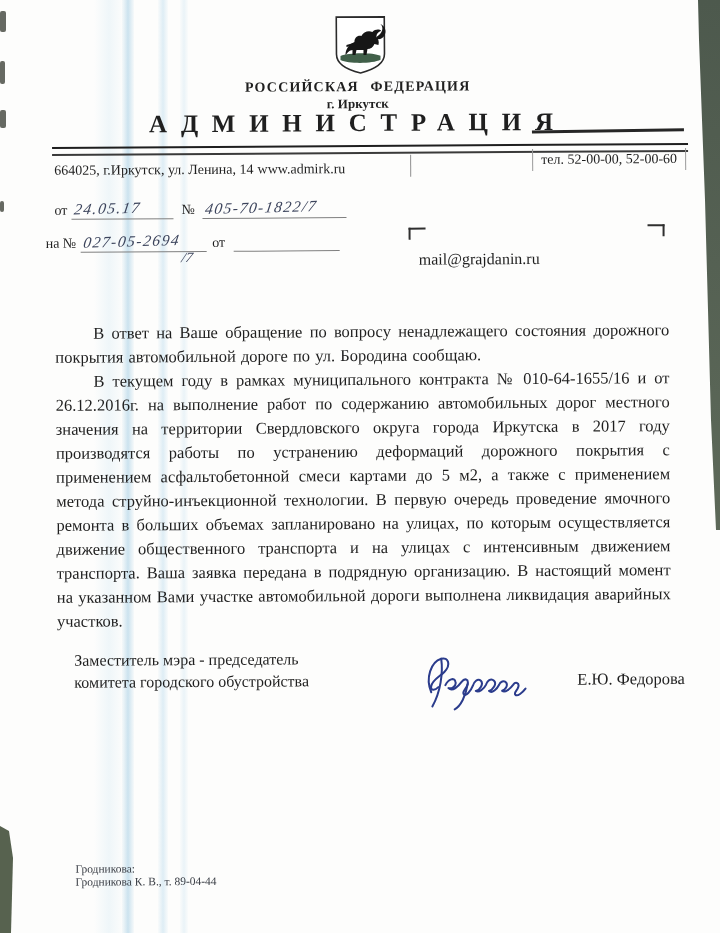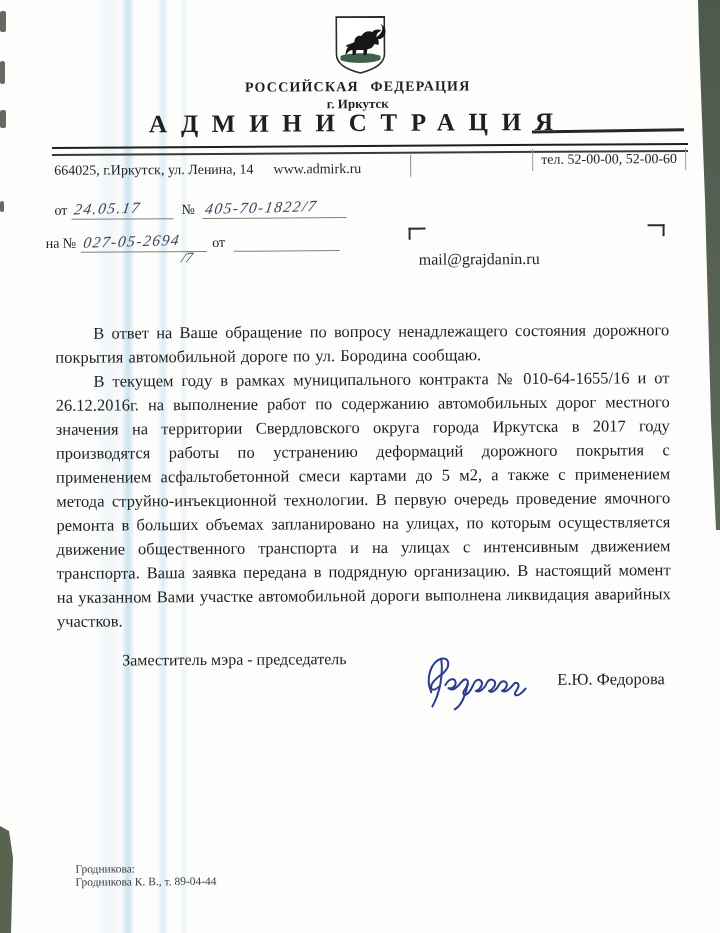--- a/index.html
+++ b/index.html
@@ -35,21 +35,21 @@
   
   .country{position:absolute;top:79px;left:0;width:720px;text-align:center;
     font-weight:bold;font-size:14px;letter-spacing:1.2px;word-spacing:7px;}
   .city{position:absolute;top:96px;left:0;width:720px;text-align:center;font-weight:bold;font-size:13px;}
   .org{position:absolute;top:109px;left:0;width:720px;text-align:center;
     font-weight:bold;font-size:25px;letter-spacing:.55em;}
   .org-line{position:absolute;top:131px;left:534px;width:152px;height:3px;background:#262626;transform:rotate(-.5deg);}
   .rule-double{position:absolute;top:145px;left:54px;width:636px;height:5px;
     border-top:2px solid #1e1e1e;border-bottom:2px solid #3a3a3a;}
   .addr-row{position:absolute;top:161px;left:56px;font-size:14px;white-space:nowrap;}
-  .addr-row .site{margin-left:20px;}
+  .addr-row .site{margin-left:4px;}
   .addr-div{position:absolute;top:155px;left:412px;width:1px;height:22px;background:#8f8f8f;}
   .phone-cell{position:absolute;top:150px;left:534px;height:22px;line-height:22px;
     padding:0 8px;border-left:1px solid #9a9a9a;border-right:1px solid #9a9a9a;font-size:14px;white-space:nowrap;}
   
   .ref-row{position:absolute;left:56px;display:flex;align-items:flex-end;font-size:14px;}
   .ref-row.r1{top:198px;}
   .ref-row.r2{top:231px;left:47px;}
   .ref-label{padding:0 4px 1px 0;}
   .fill{display:inline-block;border-bottom:1px solid #7f7f7f;position:relative;padding:0 3px 1px 3px;}
   .fill.w1{width:96px;}
@@ -62,23 +62,23 @@
   
   .bracket{position:absolute;width:15px;height:10px;}
   .bracket.bl{top:228px;left:410px;border-left:2px solid #2f2f2f;border-top:2px solid #2f2f2f;}
   .bracket.br{top:226px;left:649px;border-right:2px solid #2f2f2f;border-top:2px solid #2f2f2f;}
   .email{position:absolute;top:251px;left:420px;font-size:16px;}
   
   .body-text{position:absolute;top:320px;left:56px;width:614px;
     font-size:16.5px;line-height:24px;text-align:justify;}
   .body-text p{margin:0;text-indent:38px;word-spacing:1px;}
   
-  .sig-title{position:absolute;top:648px;left:73px;font-size:16px;line-height:21.5px;margin-left:48px;}
+  .sig-title{position:absolute;top:648px;left:73px;font-size:16px;line-height:21.5px;}
   .sig-svg{position:absolute;top:640px;left:413px;width:128px;height:76px;}
-  .sig-name{position:absolute;top:671px;left:556px;font-size:16.5px;white-space:nowrap;}
+  .sig-name{position:absolute;top:671px;left:576px;font-size:16.5px;white-space:nowrap;}
   
   .executor{position:absolute;top:861px;left:73px;font-size:11.5px;line-height:13px;color:#3d4148;}
 </style>
 </head>
 <body>
 
 <div class="page">
 
   <div class="streak s1"></div>
   <div class="streak s2"></div>
@@ -137,20 +137,21 @@
     <div class="bracket br"></div>
     <div class="email">mail@grajdanin.ru</div>
 
     <div class="body-text">
       <p>В ответ на Ваше обращение по вопросу ненадлежащего состояния дорожного покрытия автомобильной дороге по ул. Бородина сообщаю.</p>
       <p>В текущем году в рамках муниципального контракта № 010-64-1655/16 и от 26.12.2016г. на выполнение работ по содержанию автомобильных дорог местного значения на территории Свердловского округа города Иркутска в 2017 году производятся работы по устранению деформаций дорожного покрытия с применением асфальтобетонной смеси картами до 5 м2, а также с применением метода струйно-инъекционной технологии. В первую очередь проведение ямочного ремонта в больших объемах запланировано на улицах, по которым осуществляется движение общественного транспорта и на улицах с интенсивным движением транспорта. Ваша заявка передана в подрядную организацию. В настоящий момент на указанном Вами участке автомобильной дороги выполнена ликвидация аварийных участков.</p>
     </div>
 
     <div class="sig-title">
       <div>Заместитель мэра - председатель</div>
+      <div>комитета городского обустройства</div>
     </div>
 
     <svg class="sig-svg" viewBox="0 0 125 75" fill="none" stroke="#2b3c8c" stroke-width="2" stroke-linecap="round" stroke-linejoin="round">
       <path d="M16 52 C10 38 16 22 26 19 C33 17 36 25 29 32 C24 37 17 40 16 46 C15 50 19 51 23 47"></path>
       <path d="M26 19 C28 33 25 52 17 66"></path>
       <path d="M30 45 C33 39 39 37 40 42 C41 46 36 49 33 48 C37 52 43 46 46 42 C49 38 53 39 52 44 C51 49 46 51 48 54 C50 57 55 51 57 46 C58 42 62 38 65 41 C68 44 64 50 60 51 C63 53 68 49 70 45 C71 41 75 38 78 41 C81 44 77 50 73 51 C76 54 81 49 83 45 C84 42 88 40 90 43 C92 46 89 50 86 51 C89 53 94 49 97 45 C99 42 103 43 102 47 C101 51 97 53 99 55 C101 57 106 53 109 49"></path>
       <path d="M52 44 C50 56 45 66 39 69"></path>
     </svg>
 
     <div class="sig-name">Е.Ю. Федорова</div>

